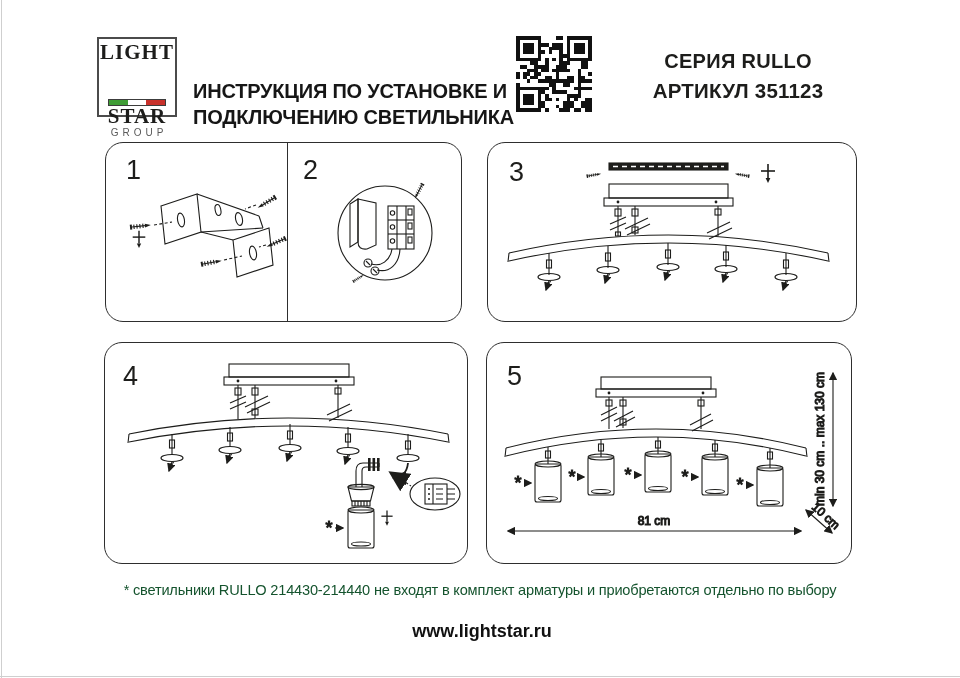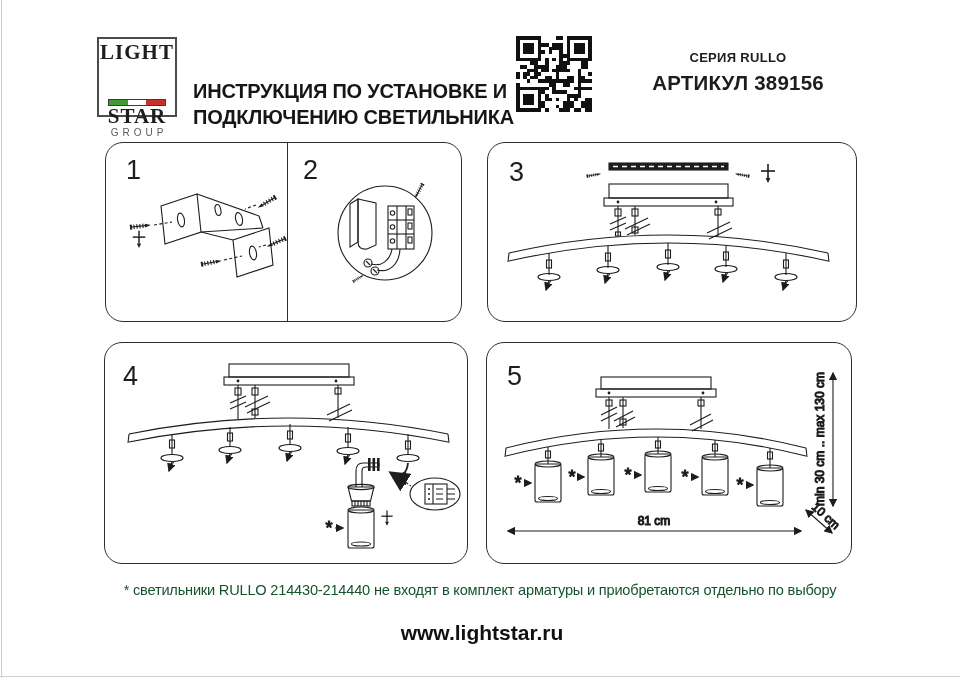--- a/index.html
+++ b/index.html
@@ -15,37 +15,37 @@
         line-height:20px;letter-spacing:1px;color:#1d1d1b;margin-top:44px;}
   .logo-l1{margin-top:3px;}
   .logo-l3{font-size:10px;letter-spacing:4px;color:#5a5a5a;margin-top:1px;margin-left:4px;}
   .logo-flag{position:absolute;left:9px;bottom:9px;width:58px;height:7px;border:1px solid #3c3c3c;
         display:flex;box-sizing:border-box;}
   .logo-flag span{flex:1;height:100%;}
   .title{position:absolute;left:193px;top:46px;font-weight:bold;font-size:20px;line-height:26px;
         letter-spacing:-0.2px;color:#161616;margin-top:32px;}
   .qr{position:absolute;left:516px;top:36px;width:76px;height:76px;}
   .prod{position:absolute;left:640px;top:50px;width:196px;text-align:center;}
-  .series{font-weight:bold;font-size:13px;letter-spacing:0.3px;}
+  .series{font-weight:bold;font-size:20px;letter-spacing:0.3px;}
   .article{font-weight:bold;font-size:20.5px;margin-top:6px;letter-spacing:0.2px;}
 
   
   .box{position:absolute;border:1.6px solid #2e2e2e;border-radius:18px;background:#fff;box-sizing:border-box;}
   .box12{left:105px;top:142px;width:357px;height:180px;}
   .box3{left:487px;top:142px;width:370px;height:180px;}
   .box4{left:104px;top:342px;width:364px;height:222px;}
   .box5{left:486px;top:342px;width:366px;height:222px;}
   .divider{position:absolute;left:181px;top:0;bottom:0;width:1.4px;background:#2e2e2e;}
   .num{position:absolute;font-size:27px;line-height:27px;color:#1d1d1b;}
   svg.draw{position:absolute;left:0;top:0;}
 
   .footnote{position:absolute;left:0;right:0;top:582px;text-align:center;font-size:14.6px;
         letter-spacing:-0.2px;color:#14532d;}
   .website{position:absolute;left:4px;right:0;top:621px;text-align:center;font-weight:bold;
-        font-size:21px;color:#111;}
+        font-size:18px;color:#111;}
 
   .ln{stroke:#1d1d1b;stroke-width:1.1;fill:none;}
   text.ast{font-family:"Liberation Sans",sans-serif;font-size:18px;fill:#1d1d1b;text-anchor:middle;}
   text.dim{font-family:"Liberation Sans",sans-serif;font-size:12px;fill:#161616;}
 </style>
 </head>
 <body>
 
 <div class="page">
   <div class="edge-left"></div>
@@ -235,21 +235,21 @@
           <rect x="16" y="2" width="3" height="3"></rect>
           <rect x="0" y="14" width="7" height="7"></rect>
           <rect x="1" y="15" width="5" height="5" fill="#fff"></rect>
           <rect x="2" y="16" width="3" height="3"></rect>
         </g>
       </svg>
   </div>
 
   <div class="prod">
     <div class="series">СЕРИЯ RULLO</div>
-    <div class="article">АРТИКУЛ 389156</div>
+    <div class="article">АРТИКУЛ 351123</div>
   </div>
 
   <section class="box box12">
     <div class="divider"></div>
     <div class="num" style="left:20px;top:14px">1</div>
     <div class="num" style="left:197px;top:14px">2</div>
 
     <svg class="draw" width="181" height="177" viewBox="0 0 181 177">
       <g class="ln">
         <use href="#scrcross" transform="translate(33,95) scale(0.9)"></use>

